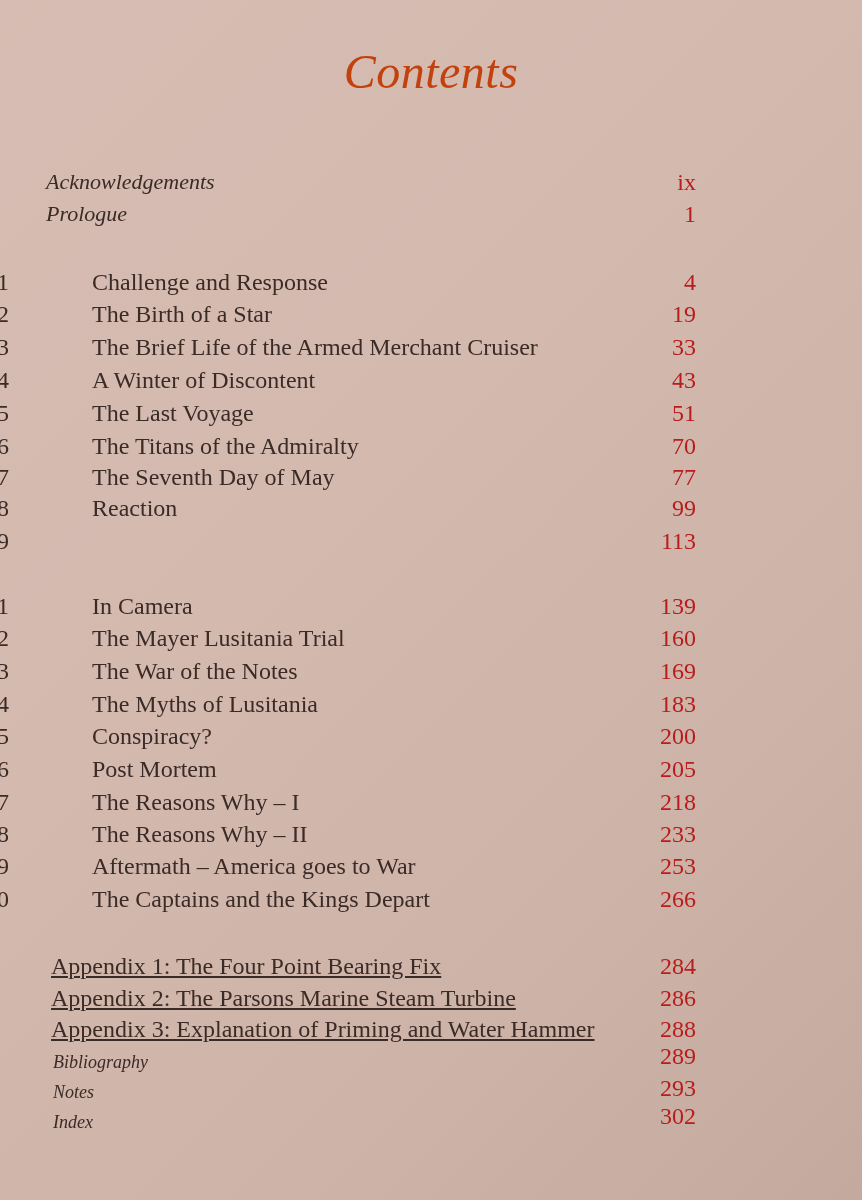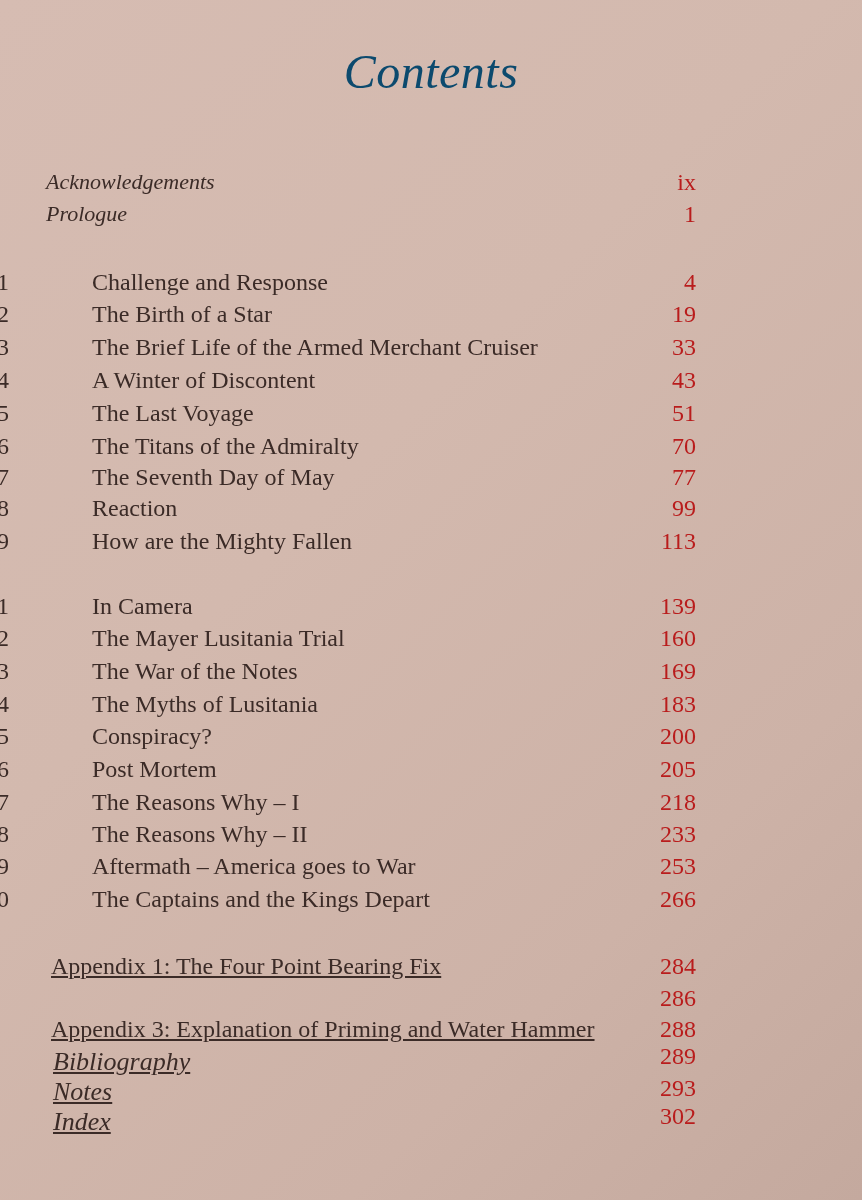--- a/index.html
+++ b/index.html
@@ -22,21 +22,21 @@
   }
   .title {
     position: absolute;
     top: 44px;
     left: 0;
     width: 862px;
     text-align: center;
     font-family: "Liberation Serif", "DejaVu Serif", serif;
     font-style: italic;
     font-size: 48px;
-    color: #0c4a6e;
+    color: #c2410c;
     letter-spacing: 0.5px;
   }
   .row {
     position: absolute;
     left: 0;
     width: 784px;
     height: 32px;
     font-family: "Liberation Serif", "DejaVu Serif", serif;
     font-size: 24px;
     line-height: 32px;
@@ -57,21 +57,21 @@
     position: absolute;
     right: 88px;
     text-align: right;
     color: #b91c1c;
   }
   .row.front .label, .row.back .label {
     left: 46px;
     font-style: italic;
     font-size: 22px;
   }
-  .row.back .label { left: 53px; font-size: 26px; text-decoration: underline; }
+  .row.back .label { left: 53px; font-size: 18px; }
   .row.appendix .label { left: 51px; text-decoration: underline; }
 </style>
 </head>
 <body>
 
 <div class="page">
   <div class="title">Contents</div>
 
   <div class="row front" style="top:166px">
     <span class="label">Acknowledgements</span>
@@ -117,21 +117,20 @@
     <span class="label">The Seventh Day of May</span>
     <span class="page-no">77</span>
   </div>
   <div class="row" style="top:492px">
     <span class="num">8</span>
     <span class="label">Reaction</span>
     <span class="page-no">99</span>
   </div>
   <div class="row" style="top:525px">
     <span class="num">9</span>
-    <span class="label">How are the Mighty Fallen</span>
     <span class="page-no">113</span>
   </div>
   <div class="row" style="top:590px">
     <span class="num">11</span>
     <span class="label">In Camera</span>
     <span class="page-no">139</span>
   </div>
   <div class="row" style="top:622px">
     <span class="num">12</span>
     <span class="label">The Mayer Lusitania Trial</span>
@@ -176,20 +175,21 @@
     <span class="num">20</span>
     <span class="label">The Captains and the Kings Depart</span>
     <span class="page-no">266</span>
   </div>
 
   <div class="row appendix" style="top:950px">
     <span class="label">Appendix 1: The Four Point Bearing Fix</span>
     <span class="page-no">284</span>
   </div>
   <div class="row appendix" style="top:982px">
+    <span class="label">Appendix 2: The Parsons Marine Steam Turbine</span>
     <span class="page-no">286</span>
   </div>
   <div class="row appendix" style="top:1013px">
     <span class="label">Appendix 3: Explanation of Priming and Water Hammer</span>
     <span class="page-no">288</span>
   </div>
 
   <div class="row back" style="top:1046px">
     <span class="label">Bibliography</span>
     <span class="page-no" style="top:-6px">289</span>

